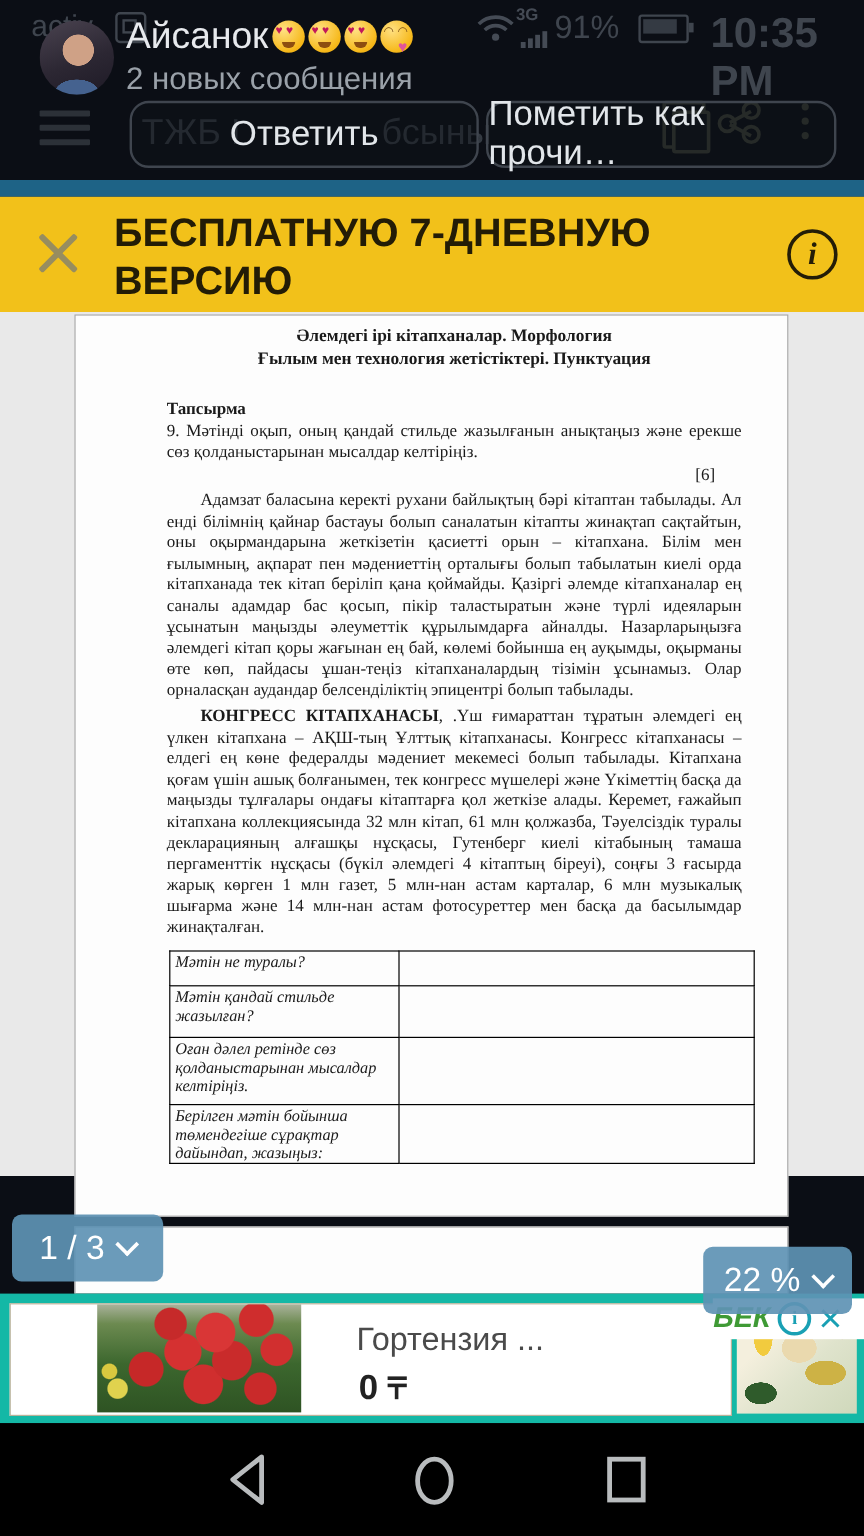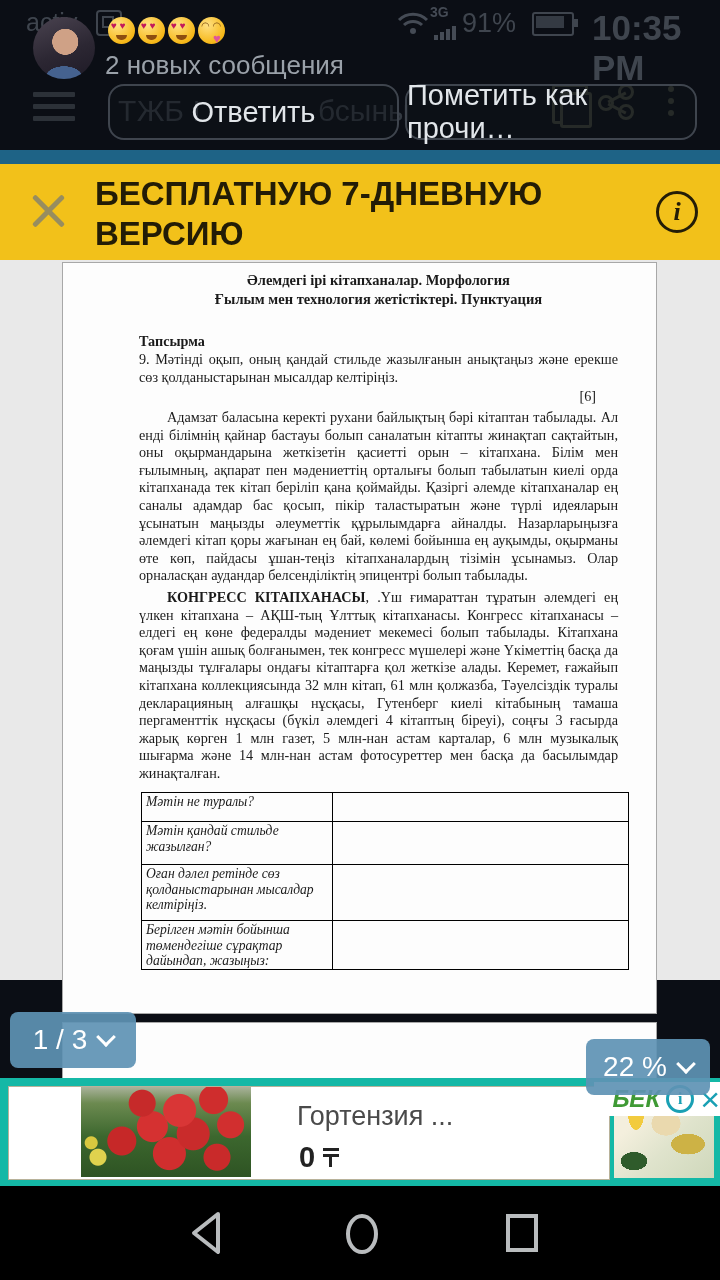--- a/index.html
+++ b/index.html
@@ -118,21 +118,21 @@
     background:
       radial-gradient(circle at 78% 18%, #a8405c 5px, transparent 6px),
       radial-gradient(circle at 88% 28%, #b04a5a 5px, transparent 6px),
       radial-gradient(circle at 70% 26%, #9e3b55 5px, transparent 6px),
       radial-gradient(ellipse 13px 26px at 22% 32%, #f2cb3e 60%, transparent 61%),
       radial-gradient(ellipse 24px 20px at 52% 42%, #ead9ae 60%, transparent 61%),
       radial-gradient(ellipse 28px 17px at 74% 64%, #cdb245 60%, transparent 61%),
       radial-gradient(ellipse 22px 15px at 20% 82%, #2f5b2b 60%, transparent 61%),
       linear-gradient(135deg,#f4efdd 30%,#dfe3cc 60%,#cfd8bb 100%);}
   .ad-badge{position:absolute;left:594px;top:4px;width:126px;height:34px;background:#fff;
-    display:flex;align-items:center;justify-content:flex-end;gap:6px;padding-right:0;box-sizing:border-box;}
+    display:flex;align-items:center;justify-content:flex-end;gap:6px;padding-right:18px;box-sizing:border-box;}
   .badge-txt{color:#3f9a35;font-weight:bold;font-size:24px;font-style:italic;}
   .adinfo-icon{width:22px;height:22px;border:3px solid #19a0b4;border-radius:50%;color:#19a0b4;font-weight:bold;
     font-size:16px;display:flex;align-items:center;justify-content:center;font-family:"Liberation Serif",serif;}
   .adclose-icon{color:#19a0b4;font-size:34px;line-height:28px;}
   
   .navbar{position:absolute;left:0;top:1186px;width:720px;height:94px;background:#000;
     display:flex;align-items:center;}
   .nav-slot{position:absolute;top:24px;}
   .nav-back{left:186px;} .nav-home{left:342px;} .nav-recents{left:502px;}
 </style>
@@ -177,21 +177,21 @@
       <span class="dim-icon overflow-icon">
           <i></i>
           <i></i>
           <i></i>
         </span>
     </div>
 
     <div class="notif">
       <span class="avatar"></span>
       <div class="notif-title">
-        <span class="emoji"></span><span class="emoji"></span><span class="emoji"></span><span class="emoji kiss"></span>
+        <span>Айсанок</span><span class="emoji"></span><span class="emoji"></span><span class="emoji"></span><span class="emoji kiss"></span>
       </div>
       <div class="notif-sub">2 новых сообщения</div>
       <div class="notif-btn btn-reply">Ответить</div>
       <div class="notif-btn btn-mark">Пометить как прочи…</div>
     </div>
   </div>
 
   <div class="teal-strip"></div>
 
   <div class="banner">

